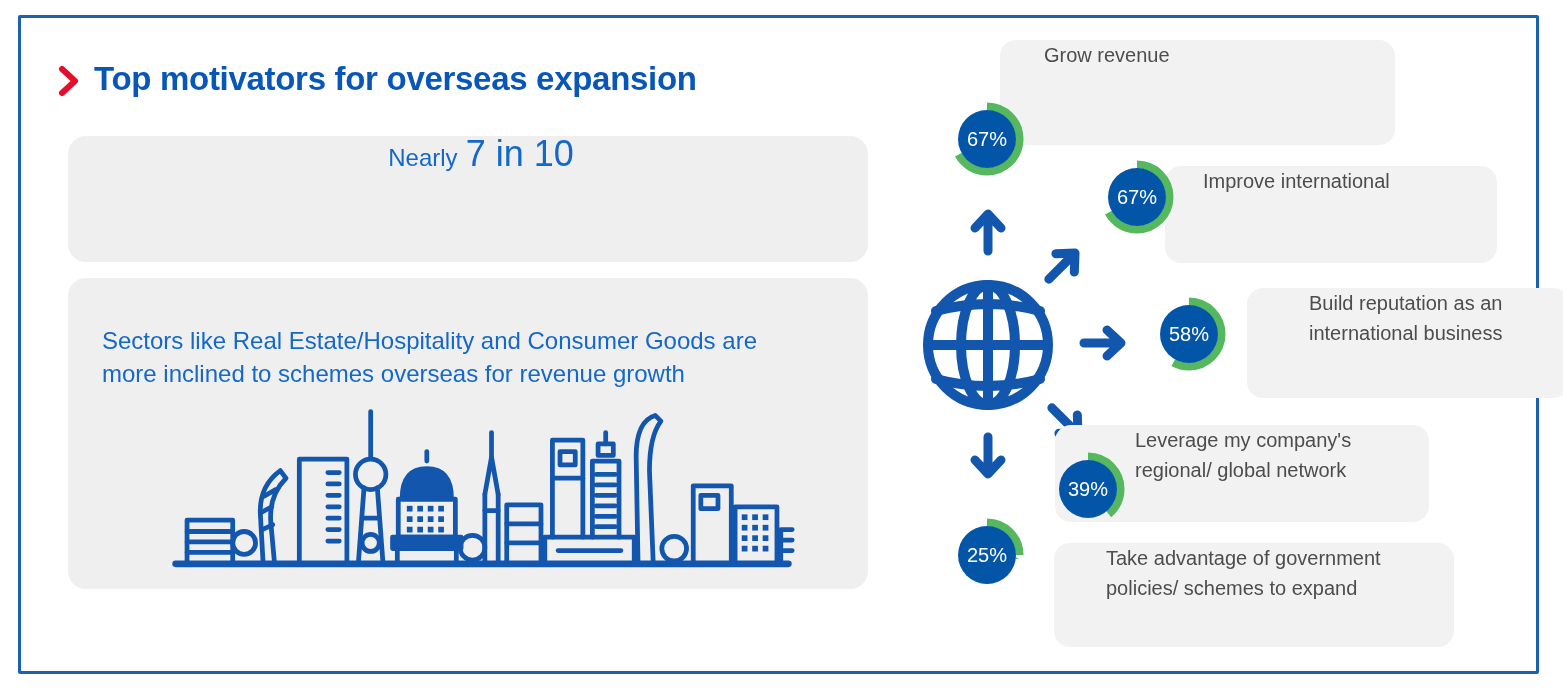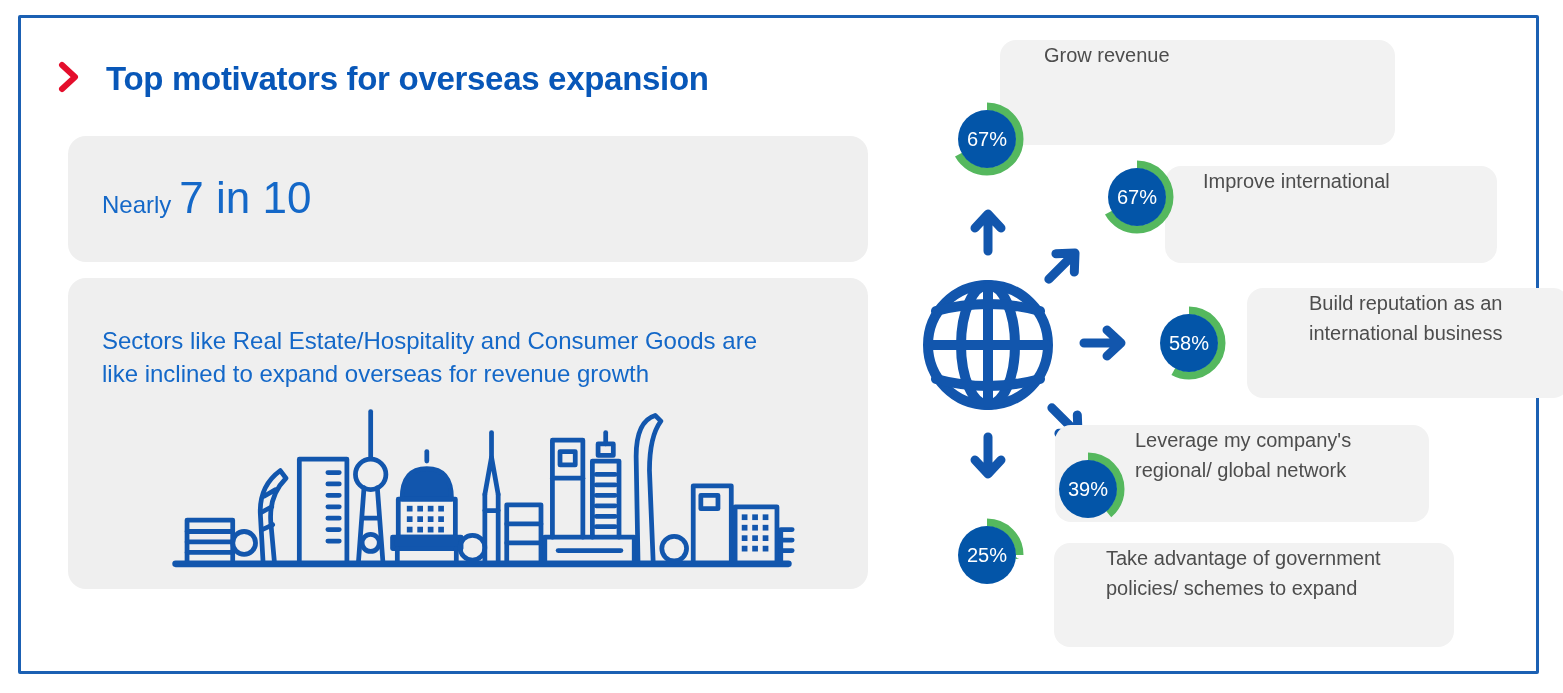--- a/index.html
+++ b/index.html
@@ -7,30 +7,30 @@
     width:1563px; height:693px;
     background:#ffffff;
     font-family:"Liberation Sans", sans-serif;
     position:relative; overflow:hidden;
   }
   .frame {
     position:absolute; left:18px; top:15px; width:1521px; height:659px;
     border:3px solid #1b60b3; background:#ffffff; border-radius:2px;
   }
   
-  .header { position:absolute; left:58px; top:60px; display:flex; align-items:flex-start; gap:26px; }
+  .header { position:absolute; left:58px; top:60px; display:flex; align-items:flex-end; gap:14px; }
   .chevron { width:22px; height:34px; flex:0 0 auto; }
   .title { font-size:33px; font-weight:700; color:#0857b8; letter-spacing:-0.3px; }
   
   .card { position:absolute; background:#efefef; border-radius:18px; }
   .card-stat { left:68px; top:136px; width:800px; height:126px;
-    display:flex; flex-direction:column; justify-content:center; padding-left:34px; }
+    display:flex; flex-direction:row; justify-content:center; padding-left:34px; }
   .blue-copy { font-size:24px; color:#1468c8; line-height:1.38; }
   .stat-line { display:flex; align-items:baseline; }
-  .stat-big { font-size:44px; padding:0 8px; line-height:1; }
+  .stat-big { font-size:36px; padding:0 8px; line-height:1; }
   .card-sector { left:68px; top:278px; width:800px; height:311px; padding:46px 20px 0 34px; }
   .skyline { position:absolute; left:100px; bottom:14px; width:628px; }
   
   .globe-svg { position:absolute; left:905px; top:195px; }
   .motivator-card {
     position:absolute; background:#f2f2f2; border-radius:16px;
     display:flex; align-items:flex-start;
     font-size:20px; color:#4d4d4d; line-height:1.52;
   }
   .stat-circle { position:absolute; width:80px; height:80px; }
@@ -52,21 +52,21 @@
 
 <div class="card card-stat">
   <div class="blue-copy stat-line">
     <span>Nearly</span>
     <span class="stat-big">7 in 10</span>
   </div>
 </div>
 
 <div class="card card-sector">
   <div class="blue-copy">Sectors like Real Estate/Hospitality and Consumer Goods are</div>
-  <div class="blue-copy">like inclined to expand overseas for revenue growth</div>
+  <div class="blue-copy">more inclined to schemes overseas for revenue growth</div>
 
   <svg class="skyline" viewBox="0 0 660 180">
     <g fill="none" stroke="#1256ad" stroke-width="5" stroke-linecap="round" stroke-linejoin="round">
 
       <path d="M20 168 V122 H68 V168"></path>
       <path d="M20 134 H68 M20 145 H68 M20 156 H68"></path>
 
       <circle cx="80" cy="146" r="12"></circle>
 
       <path d="M100 168 L97 115 Q96 86 118 70 L124 78 Q106 96 108 124 L112 168"></path>
@@ -203,21 +203,21 @@
     <text class="pct-text" x="40" y="47">67%</text>
   </svg>
 </div>
 <div class="stat-circle" style="left:1097px; top:157px;">
   <svg width="80" height="80" viewBox="0 0 80 80">
     <circle class="ring" cx="40" cy="40" r="32.5" pathLength="100" transform="rotate(-90 40 40)" stroke-dasharray="67 100"></circle>
     <circle class="disc" cx="40" cy="40" r="29"></circle>
     <text class="pct-text" x="40" y="47">67%</text>
   </svg>
 </div>
-<div class="stat-circle" style="left:1149px; top:303px;">
+<div class="stat-circle" style="left:1149px; top:294px;">
   <svg width="80" height="80" viewBox="0 0 80 80">
     <circle class="ring" cx="40" cy="40" r="32.5" pathLength="100" transform="rotate(-90 40 40)" stroke-dasharray="58 100"></circle>
     <circle class="disc" cx="40" cy="40" r="29"></circle>
     <text class="pct-text" x="40" y="47">58%</text>
   </svg>
 </div>
 <div class="stat-circle" style="left:1048px; top:449px;">
   <svg width="80" height="80" viewBox="0 0 80 80">
     <circle class="ring" cx="40" cy="40" r="32.5" pathLength="100" transform="rotate(-90 40 40)" stroke-dasharray="39 100"></circle>
     <circle class="disc" cx="40" cy="40" r="29"></circle>

